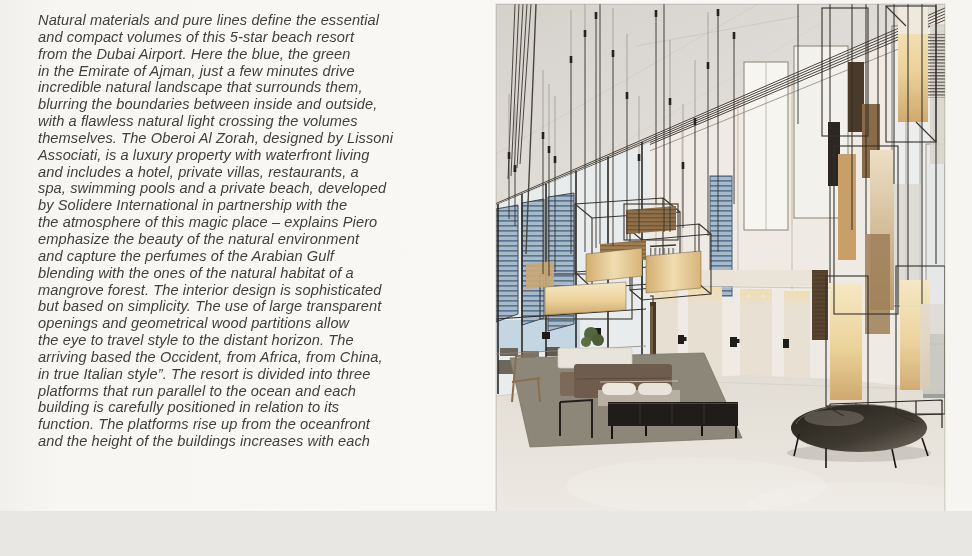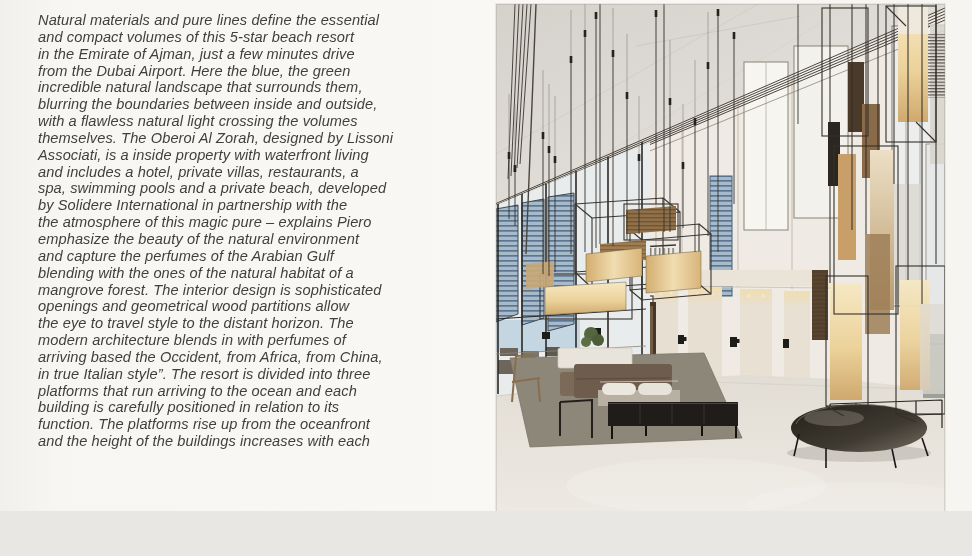--- a/index.html
+++ b/index.html
@@ -22,41 +22,41 @@
   .photo svg{display:block;width:449px;height:547px;}
 </style>
 </head>
 <body>
 
 <main class="page">
 
   <section class="article">
       <div class="line">Natural materials and pure lines define the essential</div>
       <div class="line">and compact volumes of this 5-star beach resort</div>
+      <div class="line">from the Dubai Airport. Here the blue, the green</div>
       <div class="line">in the Emirate of Ajman, just a few minutes drive</div>
-      <div class="line">from the Dubai Airport. Here the blue, the green</div>
       <div class="line">incredible natural landscape that surrounds them,</div>
       <div class="line">blurring the boundaries between inside and outside,</div>
       <div class="line">with a flawless natural light crossing the volumes</div>
       <div class="line">themselves. The Oberoi Al Zorah, designed by Lissoni</div>
-      <div class="line">Associati, is a inside property with waterfront living</div>
+      <div class="line">Associati, is a luxury property with waterfront living</div>
       <div class="line">and includes a hotel, private villas, restaurants, a</div>
       <div class="line">spa, swimming pools and a private beach, developed</div>
       <div class="line">by Solidere International in partnership with the</div>
-      <div class="line">the atmosphere of this magic pure – explains Piero</div>
+      <div class="line">the atmosphere of this magic place – explains Piero</div>
       <div class="line">emphasize the beauty of the natural environment</div>
       <div class="line">and capture the perfumes of the Arabian Gulf</div>
       <div class="line">blending with the ones of the natural habitat of a</div>
       <div class="line">mangrove forest. The interior design is sophisticated</div>
+      <div class="line">but based on simplicity. The use of large transparent</div>
       <div class="line">openings and geometrical wood partitions allow</div>
       <div class="line">the eye to travel style to the distant horizon. The</div>
-      <div class="line">modern architecture blends in with perfumes of</div>
       <div class="line">arriving based the Occident, from Africa, from China,</div>
       <div class="line">in true Italian style”. The resort is divided into three</div>
-      <div class="line">platforms that run arriving to the ocean and each</div>
+      <div class="line">platforms that run parallel to the ocean and each</div>
       <div class="line">building is carefully positioned in relation to its</div>
       <div class="line">function. The platforms rise up from the oceanfront</div>
       <div class="line">and the height of the buildings increases with each</div>
     </section>
 
   <figure class="photo">
     <svg viewBox="0 0 449 547" role="img" aria-label="Double-height hotel lobby with thin black suspension rods, wireframe box pendant lanterns with glowing amber fabric shades, a glass wall with blue-grey louvered screens and ocean-terrace view, lounge sofas on a grey rug, a long black console and a large round dark glass low table on a pale stone floor">
       <defs>
         <linearGradient id="ceilGrad" x1="0" y1="0" x2="1" y2="1">
           <stop offset="0" stop-color="#d5d1cb"></stop>

